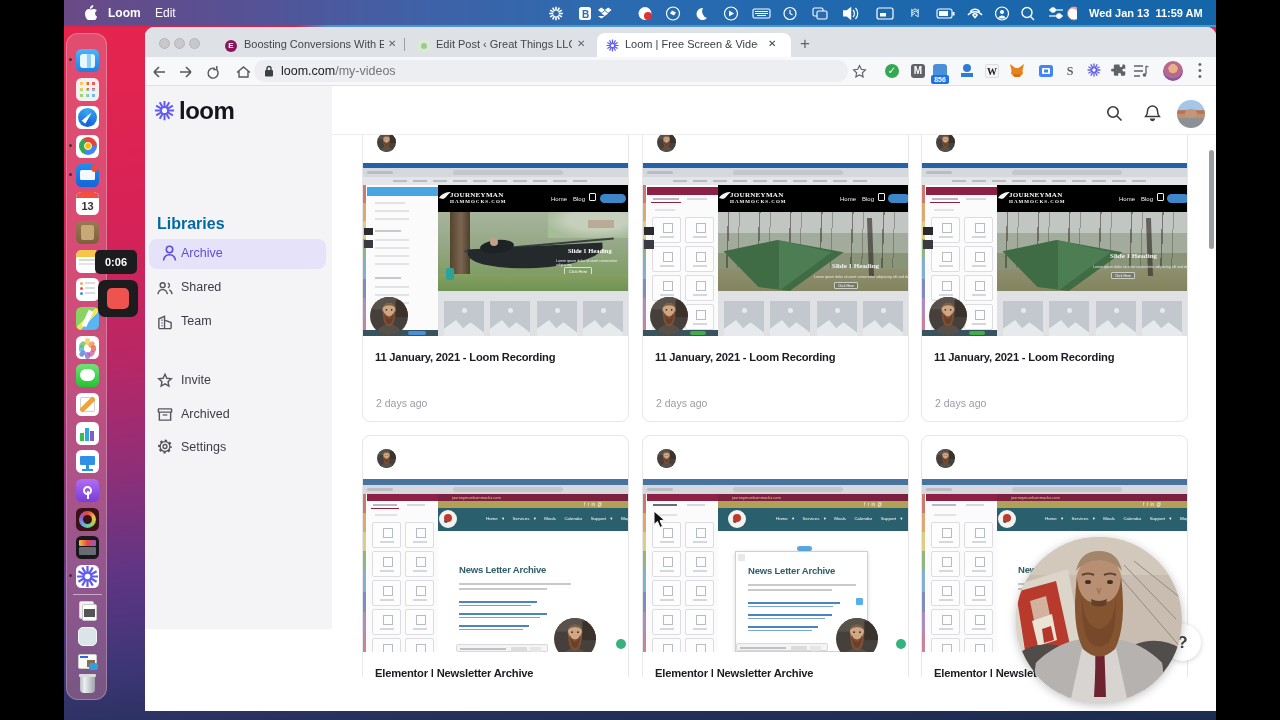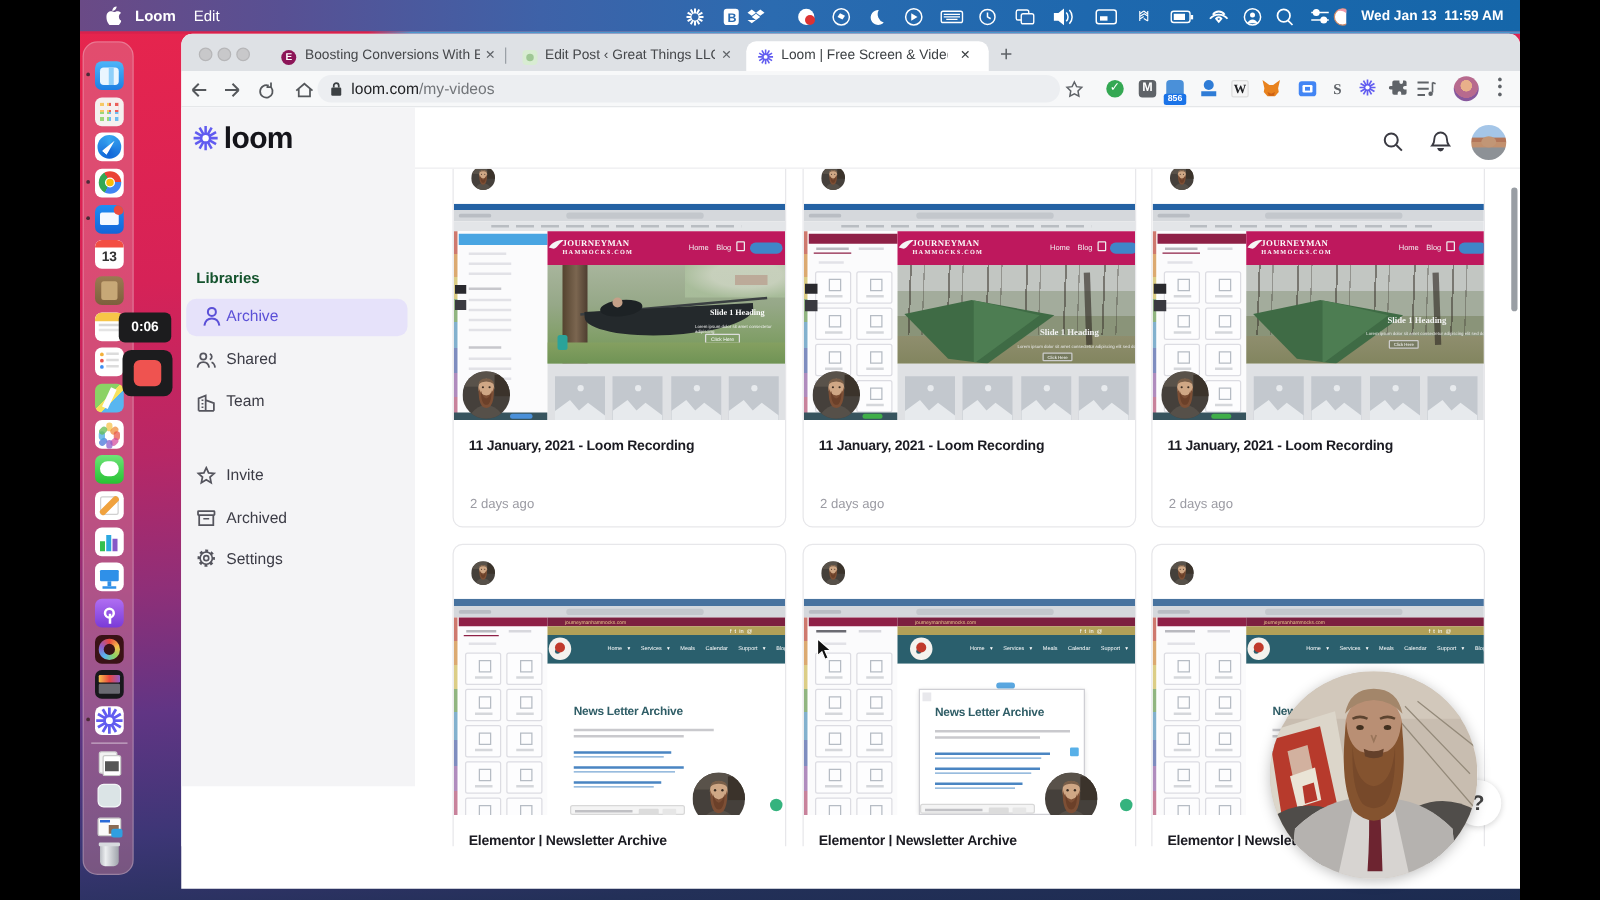--- a/index.html
+++ b/index.html
@@ -41,21 +41,21 @@
   .ct { position:absolute; left:12px; top:231px; font-size:11.2px; font-weight:bold; color:#1b1b22; letter-spacing:-0.2px; }
   .cm { position:absolute; left:13px; top:277px; font-size:10.5px; color:#9b9ba3; }
   .tbmenu { position:absolute; left:0; top:0; width:267px; height:5px; background:#2462a4; }
   .tbtool { position:absolute; left:0; top:5px; width:267px; height:9px; background:#d5d8dc; }
   .tbtool:after { content:""; position:absolute; left:90px; top:2px; width:110px; height:5px; border-radius:2.5px; background:#c3c7cc; }
   .tbtool:before { content:""; position:absolute; left:4px; top:3px; width:26px; height:3px; border-radius:1.5px; background:#b9bdc3; }
   .tbbook { position:absolute; left:0; top:14px; width:267px; height:8px; background:#e3e5e8; }
   .tbbook:after { content:""; position:absolute; left:30px; top:3px; width:200px; height:2px; background:repeating-linear-gradient(90deg,#b9bdc2 0 14px,transparent 14px 20px); }
   .rbow { position:absolute; left:0; top:22px; width:2.5px; height:151px;
     background:linear-gradient(180deg,#c96a5e 0 12%,#d8a060 12% 24%,#d8c878 24% 36%,#84ad72 36% 48%,#74a8c8 48% 62%,#7080b8 62% 75%,#a77fb6 75% 88%,#c27490 88%); opacity:.9; }
-  .jhead { position:absolute; left:75px; top:22px; width:192px; height:27px; background:#be185d; }
+  .jhead { position:absolute; left:75px; top:22px; width:192px; height:27px; background:#000000; }
   .jlogo { position:absolute; left:8px; top:7px; font-size:7px; font-weight:bold; color:#fafafa; letter-spacing:.3px; font-family:"Liberation Serif",serif; line-height:6px; }
   .jnav { position:absolute; top:11px; font-size:6px; color:#f2f2f2; }
   .jsub { position:absolute; top:9px; width:26px; height:9px; border-radius:5px; background:#3f86c8; }
   .tiles { position:absolute; left:75px; top:128px; width:192px; height:45px; background:#dfe1e4; }
   .wt { position:absolute; top:10px; width:40px; height:35px; background:#c3c8ce; }
   .wt:before { content:""; position:absolute; left:0; bottom:0; width:40px; height:16px; background:#e7eaed; clip-path:polygon(0 100%,0 55%,30% 0,48% 52%,66% 14%,100% 78%,100% 100%); }
   .wt:after { content:""; position:absolute; left:18px; top:7px; width:5px; height:5px; border-radius:50%; background:#e7eaed; }
   .tbav { position:absolute; left:7px; top:134px; width:38px; height:38px; border-radius:50%; overflow:hidden; }
   .ep { position:absolute; left:4px; top:22px; width:71px; height:145px; background:#fbfbfc; }
   .wg { position:absolute; width:29px; height:26px; background:#fdfdfe; border:0.5px solid #dcdce2; border-radius:2px; }
@@ -422,21 +422,21 @@
             <line x1="8.36" y1="9.90" x2="2.47" y2="6.50"></line>
             <line x1="9.90" y1="8.36" x2="6.50" y2="2.47"></line>
             <line x1="12.00" y1="7.80" x2="12.00" y2="1.00"></line>
             <line x1="14.10" y1="8.36" x2="17.50" y2="2.47"></line>
             <line x1="15.64" y1="9.90" x2="21.53" y2="6.50"></line>
           </g>
           <circle cx="12" cy="12" r="5.2" fill="#615cf0"></circle>
           <circle cx="12" cy="12" r="2.9" fill="#fff"></circle>
         </svg>
       <span class="abs" style="left:34px;top:11px;font-size:24px;font-weight:bold;color:#14141a;letter-spacing:-0.5px">loom</span>
-      <span class="abs" style="left:12px;top:129px;font-size:12px;font-weight:bold;color:#14532d">Libraries</span>
+      <span class="abs" style="left:12px;top:129px;font-size:16px;font-weight:bold;color:#0369a1">Libraries</span>
       <div class="abs" style="left:4px;top:153px;width:177px;height:30px;background:#e6e2fa;border-radius:8px"></div>
       <svg class="abs" style="left:17px;top:159px" width="15" height="17" viewBox="0 0 15 17" fill="none" stroke="#5b50d7" stroke-width="1.6">
           <circle cx="7.5" cy="4.5" r="3.2"></circle>
           <path d="M1.5 15.5c.6-4 2.8-5.8 6-5.8s5.4 1.8 6 5.8"></path>
         </svg>
       <span class="nvt" style="top:160px;color:#5b50d7">Archive</span>
       <svg class="nvi" style="top:194px" viewBox="0 0 17 17" fill="none" stroke="#55555e" stroke-width="1.5">
           <circle cx="6" cy="5" r="2.6"></circle>
           <path d="M1 14.5c.5-3.3 2.3-4.8 5-4.8s4.5 1.5 5 4.8"></path>
           <path d="M11.5 2.8a2.6 2.6 0 0 1 0 4.9M13 9.9c1.7.6 2.7 2 3 4.6"></path>

